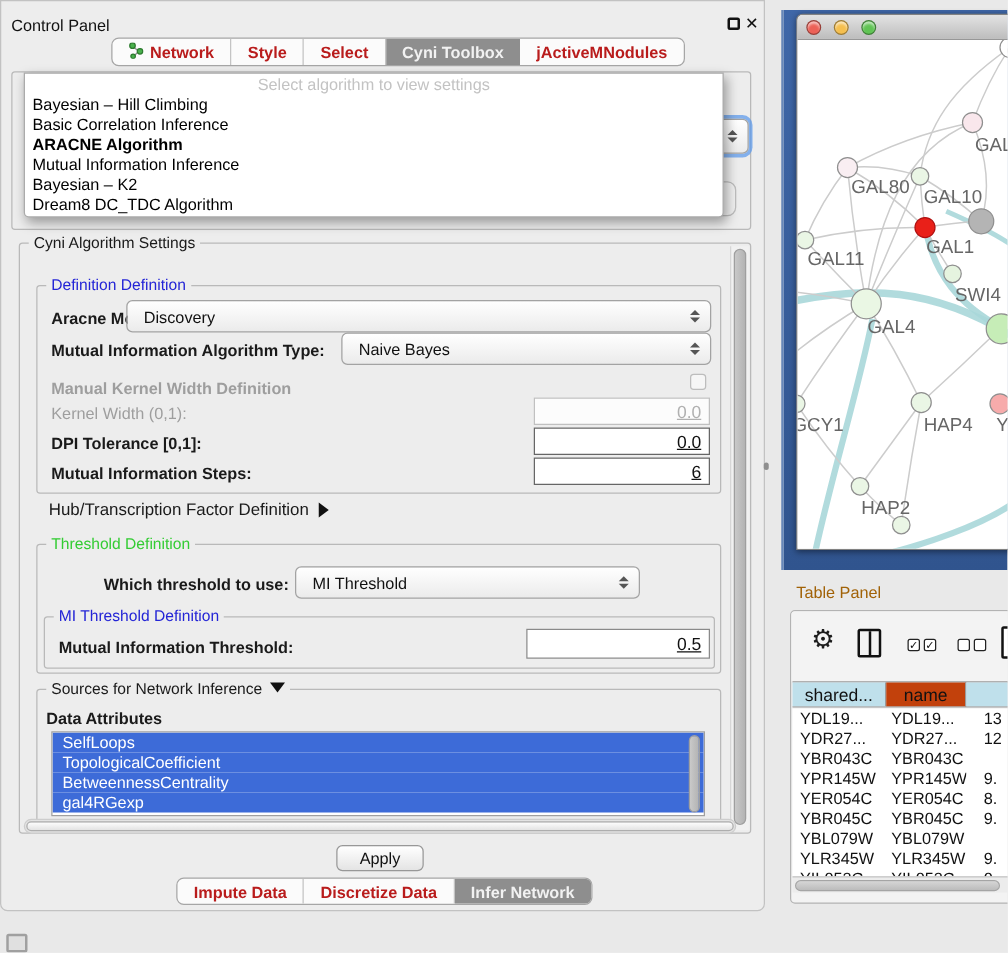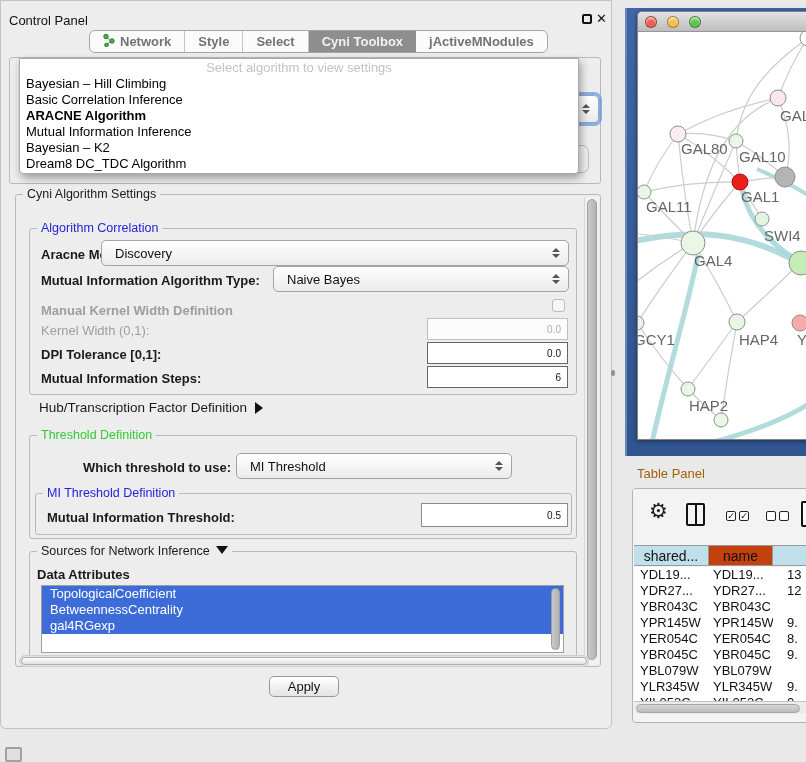--- a/index.html
+++ b/index.html
@@ -23,21 +23,21 @@
   #cp-close { left:595px; top:10px; font-size:13px; font-weight:bold; color:#111; }
 
   
   .segbar {
     display:flex; align-items:stretch;
     background:#fbfbfb; border:1px solid #a6a6a6; border-radius:6px;
     overflow:hidden; height:23px;
   }
   .seg {
     display:flex; align-items:center; gap:5px;
-    padding:0 13px; font-size:13px; font-weight:700; color:#737373;
+    padding:0 13px; font-size:13px; font-weight:700; color:#b91c1c;
     border-right:1px solid #c4c4c4; white-space:nowrap;
   }
   .seg:last-child { border-right:none; }
   .seg.sel { background:#8e8e8e; color:#f2f2f2; border-right:none; }
 
   
   .fs { position:absolute; border:1px solid #b9b9b9; border-radius:3px; }
   .fs-legend {
     position:absolute; top:-8px; left:7px; background:#ededed;
     padding:0 4px; font-size:12.5px; white-space:nowrap;
@@ -55,21 +55,21 @@
   .combo .spin { position:absolute; right:8px; top:50%; transform:translateY(-50%);
     display:flex; flex-direction:column; gap:2px; }
   .combo .spin i { display:block; width:0; height:0; border-left:4px solid transparent; border-right:4px solid transparent; }
   .combo .spin i.up { border-bottom:4px solid #555; }
   .combo .spin i.dn { border-top:4px solid #555; }
   .combo.focusring { box-shadow:0 0 0 3px rgba(95,155,235,.75); }
   .combo.ghost { background:#f0f0f0; color:#b7b7b7; border-color:#bdbdbd; }
 
   .field {
     position:absolute; display:flex; align-items:center; justify-content:flex-end;
-    background:#fff; border:1px solid #666; padding-right:6px; font-size:10px; color:#111;
+    background:#fff; border:1px solid #666; padding-right:6px; font-size:14px; color:#111;text-decoration:underline;
   }
   .field.disabled { border-color:#c0c0c0; background:#fcfcfc; color:#b0b0b0; }
 
   .lbl { position:absolute; font-size:13px; white-space:nowrap; }
   .b { font-weight:700; }
   .dis { color:#9e9e9e; }
 
   .checkbox { position:absolute; width:13px; height:13px; background:#f6f6f6;
     border:1px solid #bdbdbd; border-radius:3px; }
 
@@ -218,21 +218,21 @@
 
   <div class="fs" style="left:14px; top:193px; width:586px; height:473px;">
     <span class="fs-legend">Cyni Algorithm Settings</span>
   </div>
 
   <div class="sb-track-v" style="left:583px; top:196px; width:15px; height:467px;">
     <div class="sb-thumb" style="left:2px; top:2px; width:10px; height:461px;"></div>
   </div>
 
   <div class="fs" style="left:28px; top:227px; width:548px; height:167px;">
-    <span class="fs-legend legend-blue">Algorithm Correlation</span>
+    <span class="fs-legend legend-blue">Definition Definition</span>
   </div>
   <div class="lbl b" style="left:40px; top:246px;">Aracne Mode:</div>
   <div class="combo" style="left:100px; top:239px; width:468px; height:26px;">
     <span>Discovery</span>
     <span class="spin">
         <i class="up"></i>
         <i class="dn"></i>
       </span>
   </div>
   <div class="lbl b" style="left:40px; top:272px;">Mutual Information Algorithm Type:</div>
@@ -283,34 +283,46 @@
   <div class="lbl b" style="left:46px; top:509px;">Mutual Information Threshold:</div>
   <div class="field" style="left:420px; top:502px; width:147px; height:24px; border-color:#8a8a8a;">
     <span>0.5</span>
   </div>
 
   <div class="fs" style="left:28px; top:550px; width:548px; height:110px;">
     <span class="fs-legend"><span>Sources for Network Inference</span><span class="tri-down"></span></span>
   </div>
   <div class="lbl b" style="left:36px; top:566px;">Data Attributes</div>
   <div id="attr-list" style="--sel-color: #3d6bd8;">
+      <div class="attr-item">SelfLoops</div>
       <div class="attr-item">TopologicalCoefficient</div>
       <div class="attr-item">BetweennessCentrality</div>
       <div class="attr-item">gal4RGexp</div>
     </div>
   <div class="sb-thumb" style="left:550px; top:587px; width:9px; height:62px;"></div>
 
   <div class="sb-track-h" style="left:18px; top:654px; width:570px; height:12px;">
     <div class="sb-thumb-h" style="left:1px; top:1px; width:566px; height:8px;"></div>
   </div>
 
   <div class="abs" id="apply-btn">
     <span>Apply</span>
   </div>
 
+  <div class="abs segbar" style="left:140px; top:701px; height:22px;">
+    <div class="seg">
+        <span>Impute Data</span>
+      </div>
+    <div class="seg">
+        <span>Discretize Data</span>
+      </div>
+    <div class="seg sel">
+        <span>Infer Network</span>
+      </div>
+  </div>
 </div>
 
 <div class="abs" id="net-panel"></div>
 
 <div class="abs" id="net-window">
   <div id="net-titlebar">
     <span id="traffic-lights"><span class="tl" style="left: 7px; background: rgb(236, 97, 87);"></span><span class="tl" style="left: 29px; background: rgb(245, 191, 79);"></span><span class="tl" style="left: 51px; background: rgb(96, 196, 84);"></span></span>
   </div>
   <div id="net-canvas">
     <svg id="net-svg" width="200" height="409" viewBox="637 31 200 409">

